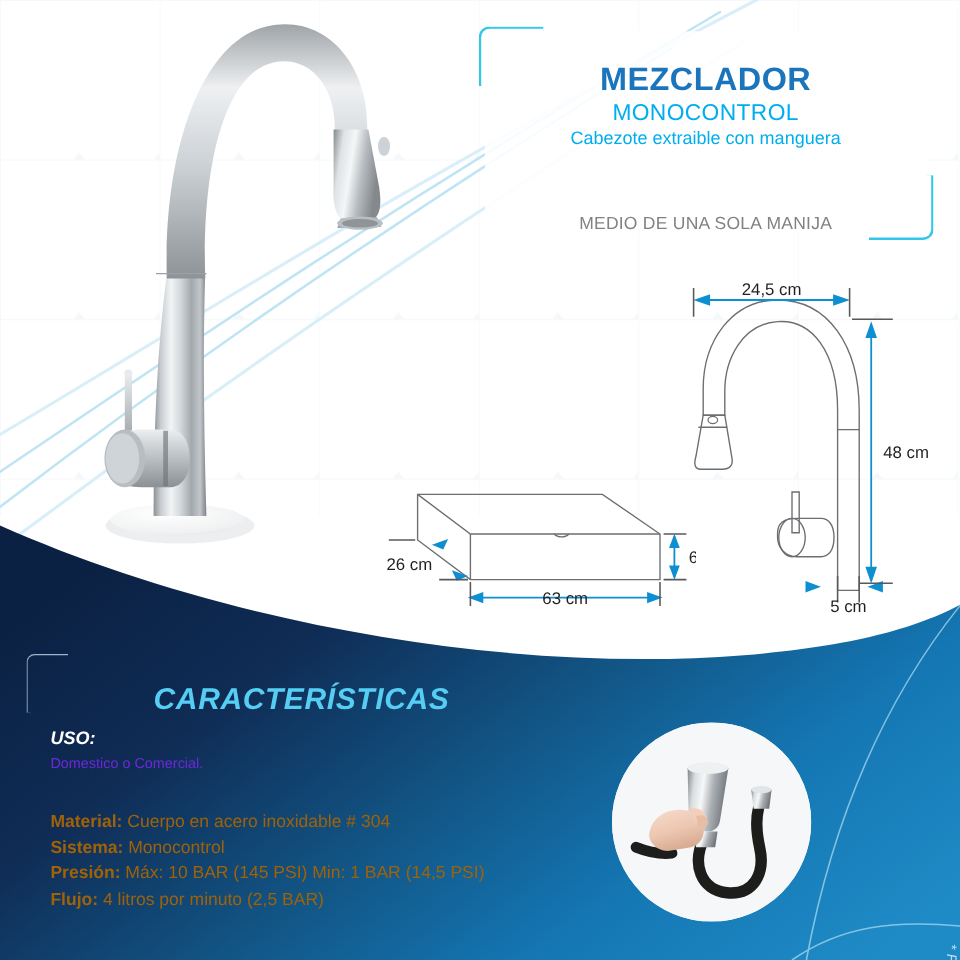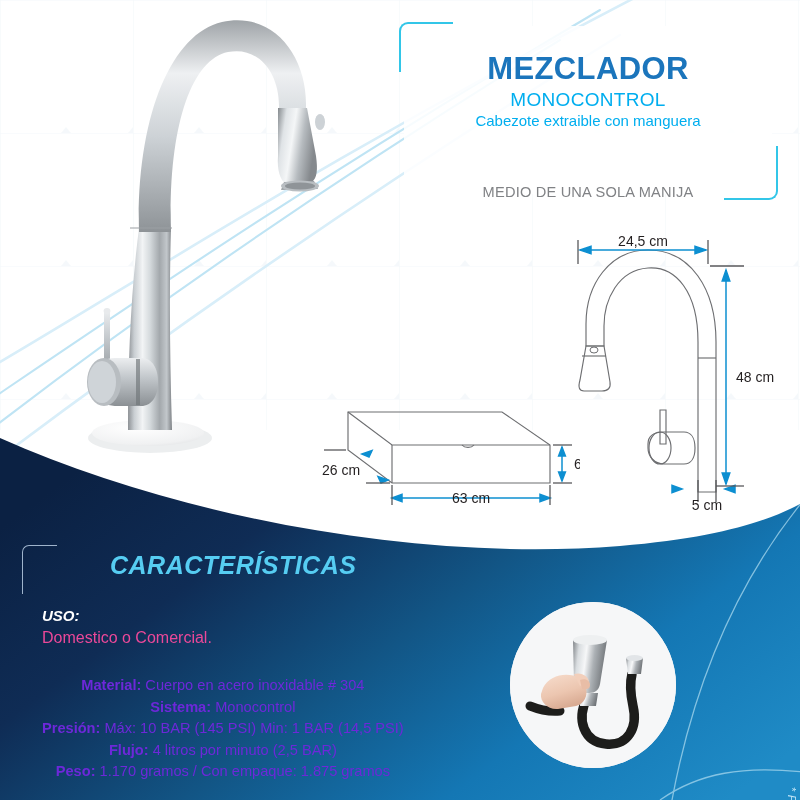--- a/index.html
+++ b/index.html
@@ -37,21 +37,21 @@
     border-top-left-radius: 9px;
   }
   .bracket-br {
     right: -6px; bottom: -6px; width: 52px; height: 52px;
     border-right: 2.2px solid #32c6e8;
     border-bottom: 2.2px solid #32c6e8;
     border-bottom-right-radius: 9px;
   }
   .title-main {
     margin: 0; padding-top: 25px;
-    font-size: 31px; font-weight: bold;
+    font-size: 27px; font-weight: bold;
     letter-spacing: .4px;
     color: #1b75bc;
   }
   .title-sub {
     margin: 0; padding-top: 2px;
     font-size: 19px; font-weight: normal;
     letter-spacing: .3px;
     color: #00aeef;
   }
   .title-sub2 {
@@ -74,49 +74,48 @@
 
   
   .blue-band {
     position: absolute;
     left: 0; top: 400px; width: 800px; height: 400px;
   }
   .band-content { position: absolute; left: 0; top: 400px; width: 800px; height: 400px; }
 
   .char-title {
     position: absolute; left: 110px; top: 551px;
-    margin: 0;
+    margin: 18px;
     font-size: 25px; font-weight: bold; font-style: italic;
     letter-spacing: .5px;
     color: #56cdf2;
   }
   .char-bracket {
     position: absolute; left: 22px; top: 545px;
     width: 34px; height: 48px;
     border-left: 1.6px solid #9fb4cc;
     border-top: 1.6px solid #9fb4cc;
     border-top-left-radius: 7px;
   }
   .spec-uso-label {
     position: absolute; left: 42px; top: 607px;
     margin: 0; font-size: 15px; font-weight: bold; font-style: italic;
     color: #ffffff;
   }
   .spec-uso-value {
     position: absolute; left: 42px; top: 629px;
-    margin: 0; font-size: 16px; color: #ec4899;
+    margin: 0; font-size: 12px; color: #6d28d9;
   }
   .spec-list {
     position: absolute; left: 42px; top: 675px;
     margin: 0; padding: 0; list-style: none;
   }
   .spec-list li {
-    font-size: 14.6px; line-height: 21.5px; color: #6d28d9;
+    font-size: 14.6px; line-height: 21.5px; color: #a16207;
     white-space: nowrap;
-    text-align: center;
   }
   .spec-list li b { font-weight: bold; }
 
   
   .photo-circle {
     position: absolute;
     left: 510px; top: 602px;
     width: 166px; height: 166px;
     border-radius: 50%;
     background: #f4f5f6;
@@ -348,21 +347,20 @@
 <h2 class="char-title">CARACTERÍSTICAS</h2>
 
 <p class="spec-uso-label">USO:</p>
 <p class="spec-uso-value">Domestico o Comercial.</p>
 
 <ul class="spec-list">
   <li><b>Material:</b><span> Cuerpo en acero inoxidable # 304</span></li>
   <li><b>Sistema:</b><span> Monocontrol</span></li>
   <li><b>Presión:</b><span> Máx: 10 BAR (145 PSI) Min: 1 BAR (14,5 PSI)</span></li>
   <li><b>Flujo:</b><span> 4 litros por minuto (2,5 BAR)</span></li>
-  <li><b>Peso:</b><span> 1.170 gramos / Con empaque: 1.875 gramos</span></li>
 </ul>
 
 <div class="photo-circle">
   <svg width="166" height="166" viewBox="0 0 166 166">
     <defs>
       <linearGradient id="chromeHead" x1="0" y1="0" x2="1" y2="0.2">
         <stop offset="0%" stop-color="#7f8387"></stop>
         <stop offset="20%" stop-color="#d9dde0"></stop>
         <stop offset="42%" stop-color="#f6f7f8"></stop>
         <stop offset="66%" stop-color="#acb1b5"></stop>

